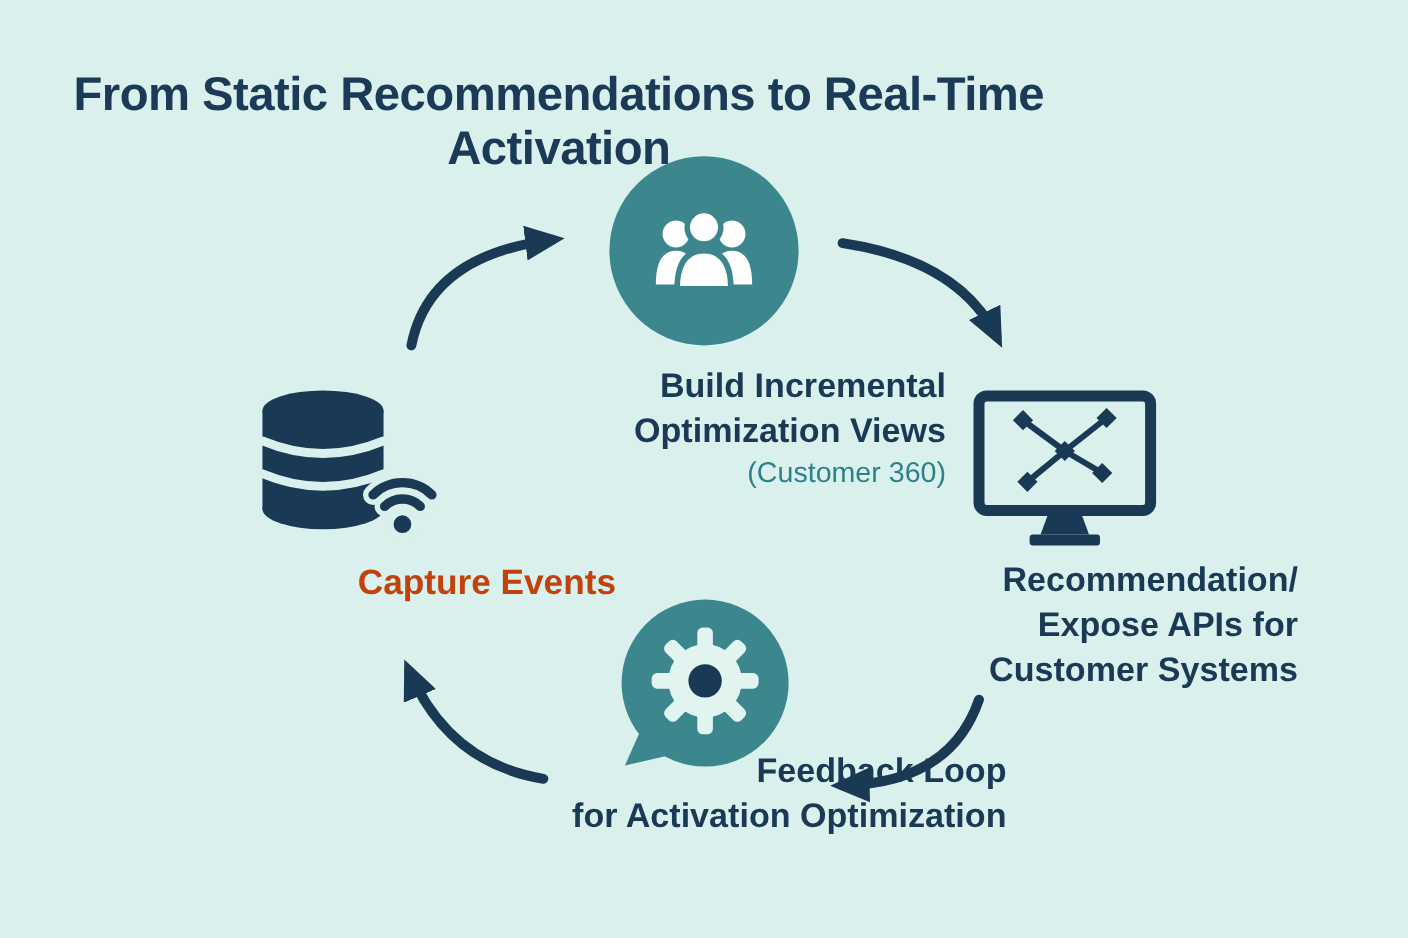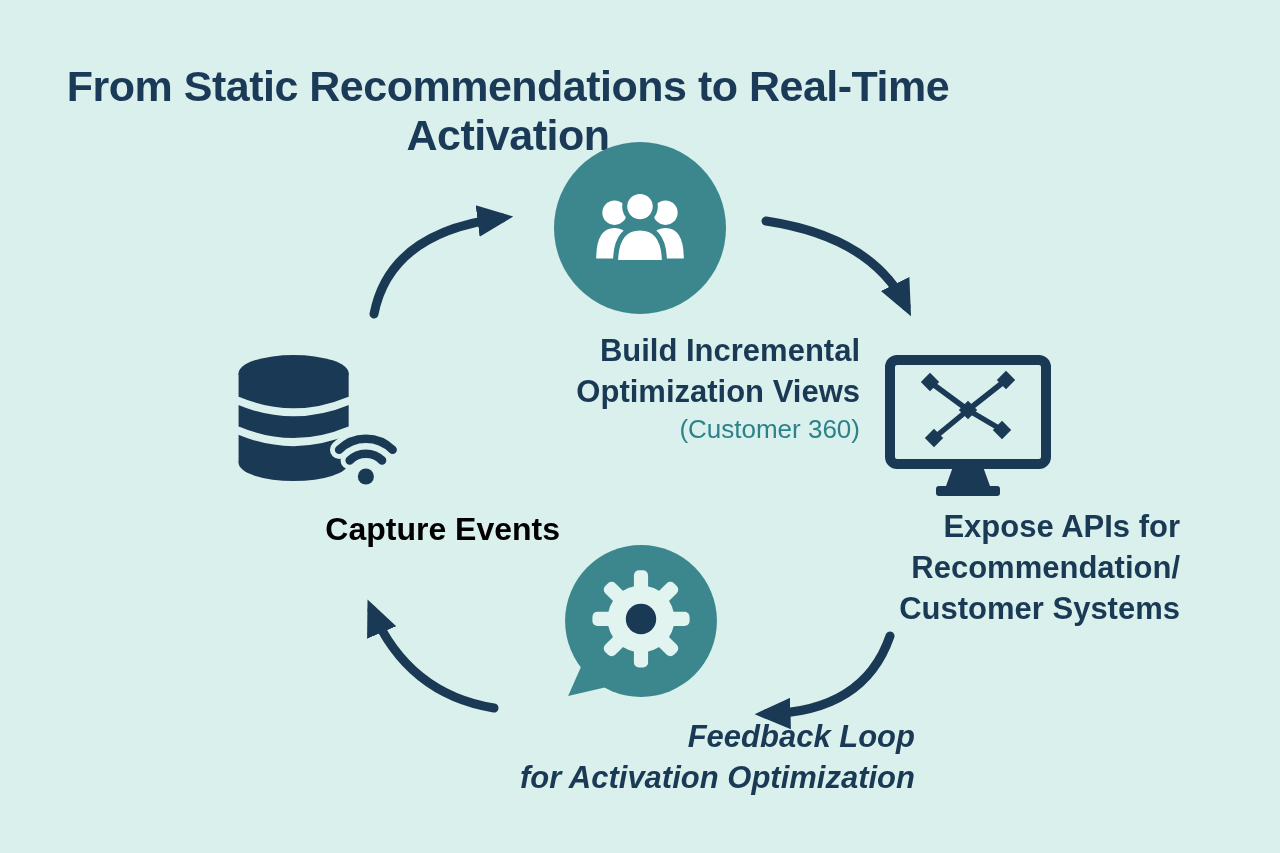--- a/index.html
+++ b/index.html
@@ -54,21 +54,21 @@
   }
   .label-line {
     font-size: 31px;
     font-weight: 700;
     color: #1a3954;
     line-height: 41px;
   }
   .label-line-lg {
     font-size: 32px;
     font-weight: 700;
-    color: #000000;
+    color: #c2410c;
     line-height: 42px;
   }
   .sub-label {
     font-size: 26px;
     font-weight: 500;
     color: #2d828a;
     line-height: 34px;
     margin-top: 0;
   }
   .sub-label-tight { margin-top: 6px; }
@@ -126,22 +126,22 @@
         <rect x="81.5" y="51.5" width="13" height="13" transform="rotate(45 88 58)"></rect>
         <rect x="43.5" y="23.5" width="13" height="13" transform="rotate(45 50 30)"></rect>
         <rect x="119.5" y="21.5" width="13" height="13" transform="rotate(45 126 28)"></rect>
         <rect x="47.5" y="79.5" width="13" height="13" transform="rotate(45 54 86)"></rect>
         <rect x="115.5" y="71.5" width="13" height="13" transform="rotate(45 122 78)"></rect>
         <path d="M 74 112 L 102 112 L 110 134 L 66 134 Z"></path>
         <rect x="56" y="134" width="64" height="10" rx="3"></rect>
       </g>
     </svg>
     <div class="label-block" style="left:760px; top:506px; width:420px;">
+      <div class="label-line">Recommendation/</div>
       <div class="label-line">Expose APIs for</div>
-      <div class="label-line">Recommendation/</div>
       <div class="label-line">Customer Systems</div>
     </div>
   </div>
 
   <div class="node">
     <svg class="icon-abs" style="left:234px; top:348px;" viewBox="0 0 150 135" width="172" height="155">
       <g fill="#1a3954">
         <ellipse cx="52" cy="22" rx="48" ry="16"></ellipse>
         <rect x="4" y="22" width="96" height="78"></rect>
         <ellipse cx="52" cy="100" rx="48" ry="16"></ellipse>
@@ -179,19 +179,19 @@
         <rect x="73" y="28" width="14" height="22" rx="5" transform="rotate(90 80 76)"></rect>
         <rect x="73" y="28" width="14" height="22" rx="5" transform="rotate(135 80 76)"></rect>
         <rect x="73" y="28" width="14" height="22" rx="5" transform="rotate(180 80 76)"></rect>
         <rect x="73" y="28" width="14" height="22" rx="5" transform="rotate(225 80 76)"></rect>
         <rect x="73" y="28" width="14" height="22" rx="5" transform="rotate(270 80 76)"></rect>
         <rect x="73" y="28" width="14" height="22" rx="5" transform="rotate(315 80 76)"></rect>
         <circle cx="80" cy="76" r="33"></circle>
       </g>
       <circle cx="80" cy="76" r="15" fill="#1a3954"></circle>
     </svg>
-    <div class="label-block" style="left:370px; top:716px; width:545px;font-style:italic;">
+    <div class="label-block" style="left:370px; top:680px; width:545px;">
       <div class="label-line">Feedback Loop</div>
       <div class="label-line">for Activation Optimization</div>
     </div>
   </div>
 
 </div>
 
 </body></html>

